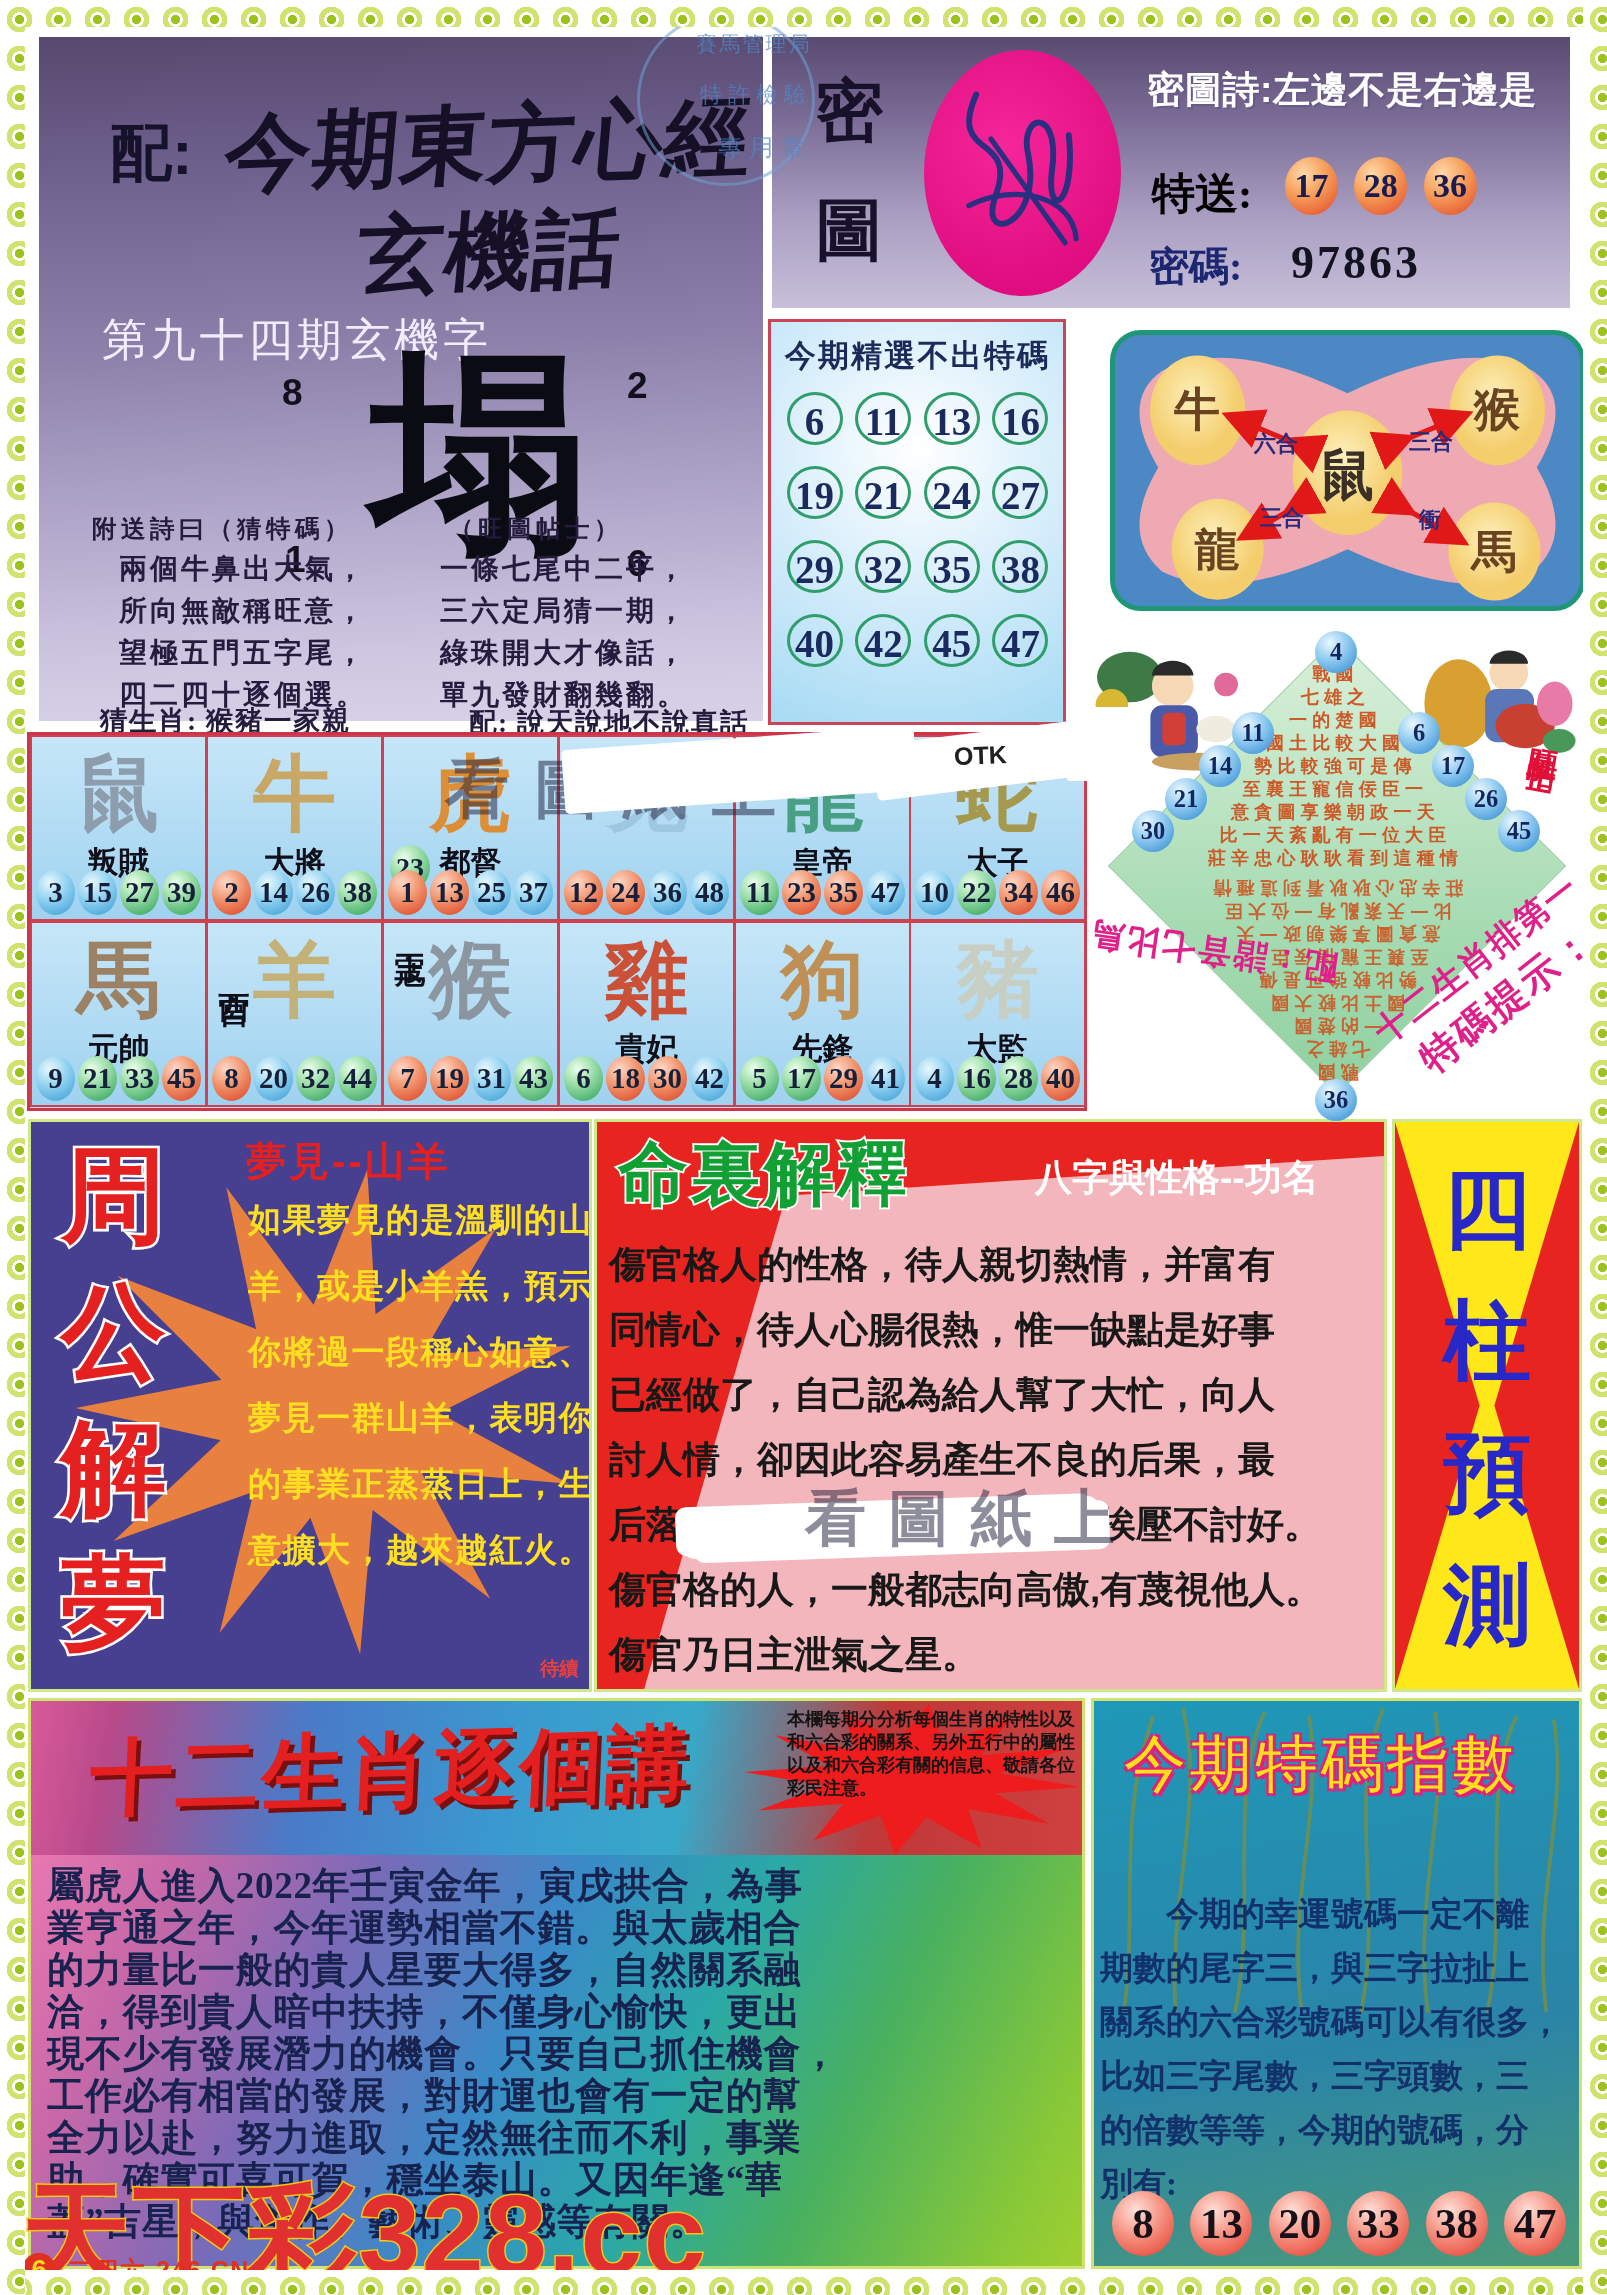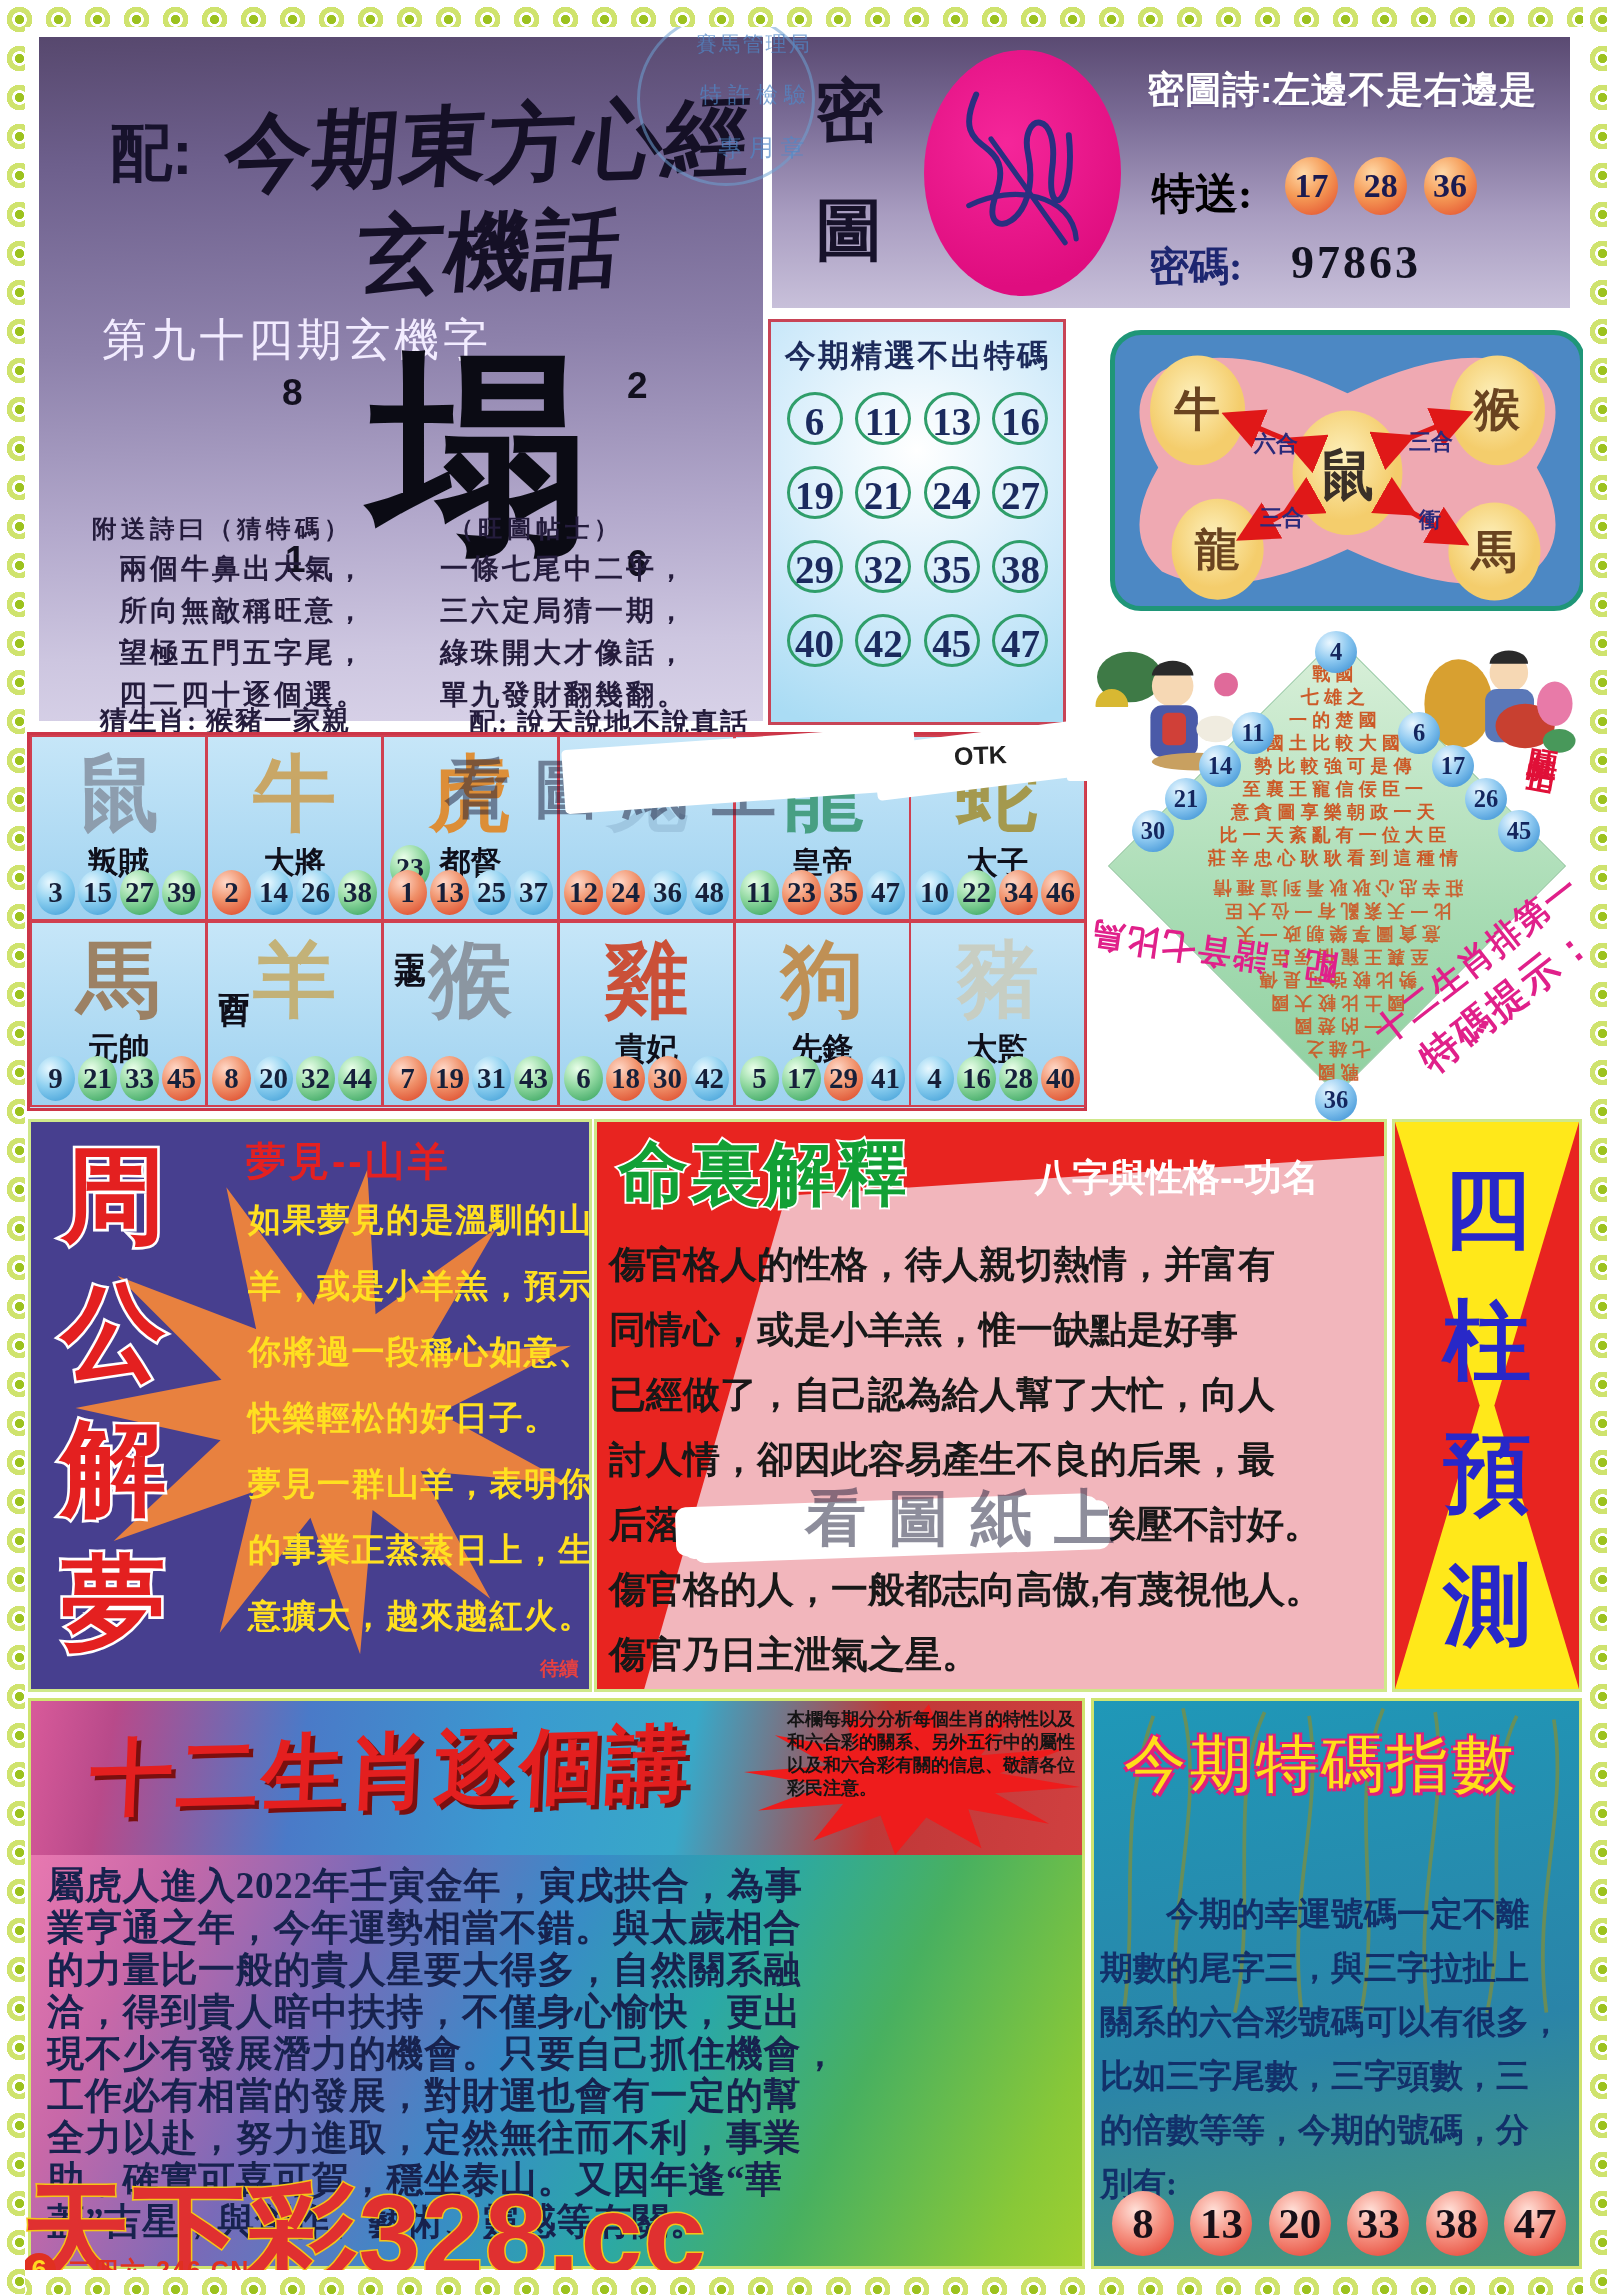--- a/index.html
+++ b/index.html
@@ -456,35 +456,34 @@
         <div class="dream-tchar">周</div>
         <div class="dream-tchar">公</div>
         <div class="dream-tchar">解</div>
         <div class="dream-tchar">夢</div>
       </div>
     <div id="dreamHead">夢見--山羊</div>
     <div id="dreamBody">
         <div class="dream-line">如果夢見的是溫馴的山</div>
         <div class="dream-line">羊，或是小羊羔，預示</div>
         <div class="dream-line">你將過一段稱心如意、</div>
-        <div class="dream-line">快樂輕松的好日子。</div>
         <div class="dream-line">夢見一群山羊，表明你</div>
         <div class="dream-line">的事業正蒸蒸日上，生</div>
         <div class="dream-line">意擴大，越來越紅火。</div>
       </div>
     <div id="dreamFoot">待續</div>
   </div>
 
   <div id="boxH">
     <div id="fatePink"></div>
     <div id="fateTitle">命裏解釋</div>
     <div id="fateSub">八字與性格--功名</div>
     <div id="fateBody">
         <div class="fate-line">傷官格人的性格，待人親切熱情，并富有</div>
-        <div class="fate-line">同情心，或是小羊羔，惟一缺點是好事</div>
+        <div class="fate-line">同情心，待人心腸很熱，惟一缺點是好事</div>
         <div class="fate-line">已經做了，自己認為給人幫了大忙，向人</div>
         <div class="fate-line">討人情，卻因此容易產生不良的后果，最</div>
         <div class="fate-line"><span>后落</span><span class="censor-inline"></span><span>挨壓不討好。</span></div>
         <div class="fate-line">傷官格的人，一般都志向高傲,有蔑視他人。</div>
         <div class="fate-line">傷官乃日主泄氣之星。</div>
       </div>
   </div>
   <div class="wm" id="wmMid">看圖紙上</div>
 
   <div id="boxI">

